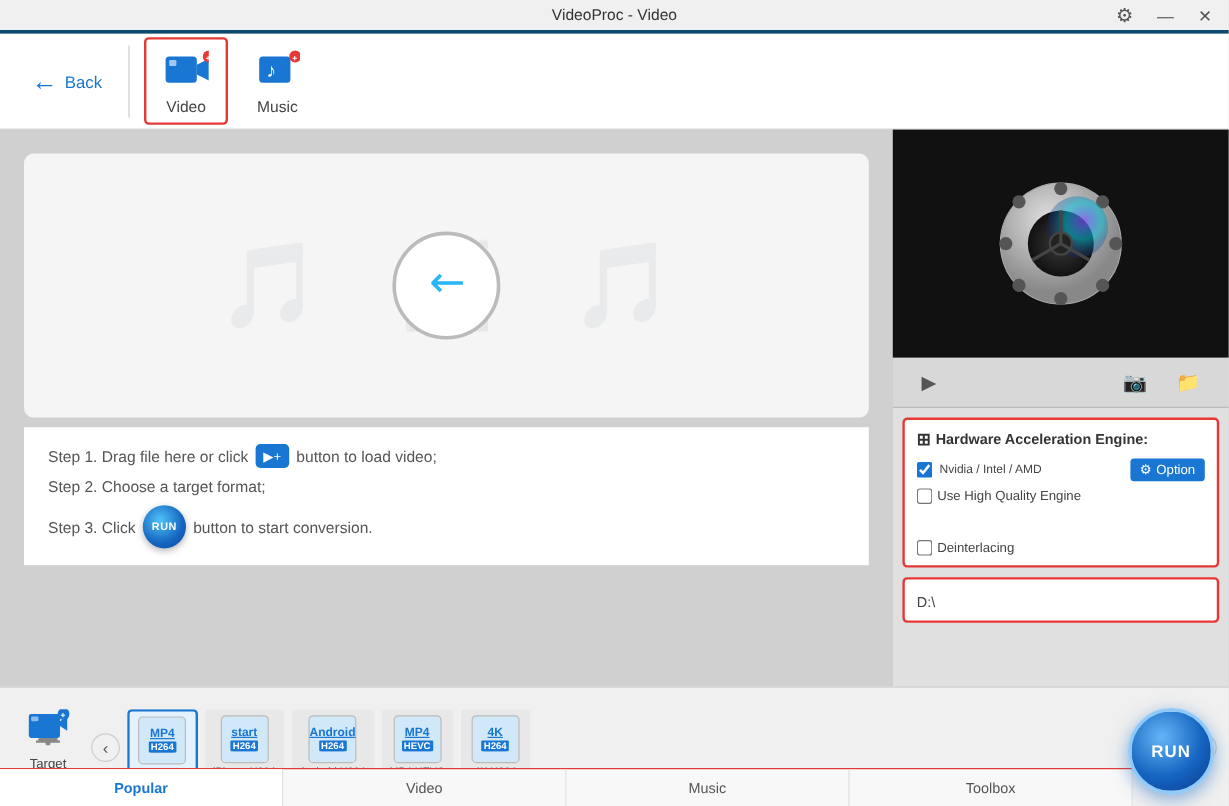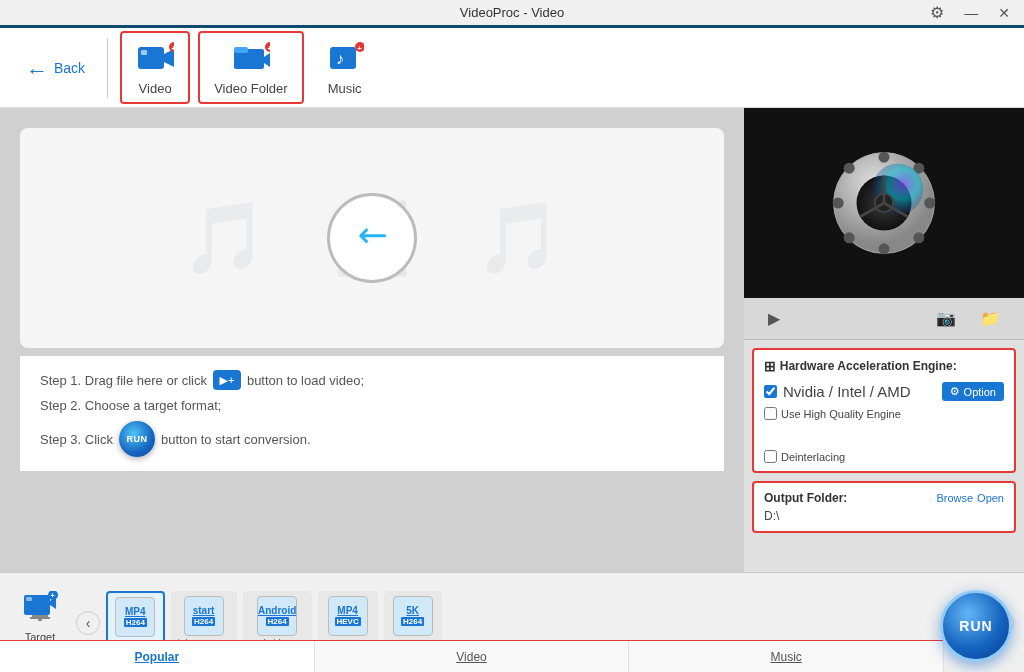--- a/index.html
+++ b/index.html
@@ -180,21 +180,21 @@
     
     .hw-box {
       margin: 8px;
       border: 2px solid #e53935;
       border-radius: 4px;
       background: #fff;
       padding: 8px 10px;
     }
     .hw-title { font-size: 12px; font-weight: bold; color: #333; margin-bottom: 8px; display: flex; align-items: center; gap: 4px; }
     .hw-row { display: flex; align-items: center; gap: 6px; margin-bottom: 6px; }
-    .hw-row label { font-size: 15px; color: #444; display: flex; align-items: center; gap: 4px; }
+    .hw-row label { font-size: 10px; color: #444; display: flex; align-items: center; gap: 4px; }
     .hw-row input[type=checkbox] { accent-color: #1976d2; width: 13px; height: 13px; }
     .option-btn {
       background: #1976d2; color: #fff; border: none; border-radius: 3px;
       font-size: 11px; padding: 3px 8px; cursor: pointer; display: flex; align-items: center; gap: 4px;
       margin-left: auto;
     }
     .hw-checkrow {
       display: flex; gap: 30px; flex-wrap: wrap;
     }
     .hw-checkitem { display: flex; align-items: center; gap: 4px; font-size: 11px; color: #444; }
@@ -271,21 +271,20 @@
       height: 32px;
       display: flex;
       align-items: stretch;
       border-top: 1px solid #e53935;
       background: #f8f8f8;
     }
     .format-tab {
       flex: 1; border: none; background: none; cursor: pointer;
       font-size: 12px; color: #555; border-right: 1px solid #e0e0e0;
       transition: background 0.15s;
-      text-decoration: underline;
     }
     .format-tab.active-tab { background: #fff; font-weight: bold; color: #1976d2; }
 
     
     .run-btn {
       position: absolute;
       right: 12px;
       bottom: 10px;
       width: 72px; height: 72px;
       border-radius: 50%;
@@ -324,32 +323,20 @@
     <div class="icon-wrap">
       <svg width="38" height="38" viewBox="0 0 38 38">
         <rect x="2" y="8" width="26" height="22" rx="3" fill="#1976d2"></rect>
         <polygon points="28,15 38,10 38,28 28,23" fill="#1976d2"></polygon>
         <rect x="5" y="11" width="6" height="5" rx="1" fill="#fff" opacity="0.6"></rect>
         <circle cx="38" cy="8" r="5" fill="#e53935"></circle>
         <text x="35.5" y="11.5" font-size="7" fill="#fff" font-weight="bold">+</text>
       </svg>
     </div>
     <span>Video</span>
-  </button>
-  <button class="toolbar-btn highlighted">
-    <div class="icon-wrap">
-      <svg width="38" height="38" viewBox="0 0 38 38">
-        <rect x="2" y="10" width="30" height="20" rx="2" fill="#1976d2"></rect>
-        <rect x="2" y="8" width="14" height="6" rx="2" fill="#42a5f5"></rect>
-        <polygon points="32,18 38,14 38,28 32,24" fill="#1976d2"></polygon>
-        <circle cx="38" cy="8" r="5" fill="#e53935"></circle>
-        <text x="35.5" y="11.5" font-size="7" fill="#fff" font-weight="bold">+</text>
-      </svg>
-    </div>
-    <span>Video Folder</span>
   </button>
   <button class="toolbar-btn">
     <div class="icon-wrap">
       <svg width="38" height="38" viewBox="0 0 38 38">
         <rect x="4" y="8" width="26" height="22" rx="3" fill="#1976d2"></rect>
         <text x="10" y="25" font-size="16" fill="#fff">♪</text>
         <circle cx="34" cy="8" r="5" fill="#e53935"></circle>
         <text x="31.5" y="11.5" font-size="7" fill="#fff" font-weight="bold">+</text>
       </svg>
     </div>
@@ -464,27 +451,20 @@
           <span>Use High Quality Engine</span>
         </div>
         <div class="hw-checkitem">
           <input type="checkbox" style="">
           <span>Deinterlacing</span>
         </div>
       </div>
     </div>
 
     <div class="output-box">
-      <div class="output-title">
-        <span>Output Folder:</span>
-        <div class="output-btns">
-          <button class="output-btn">Browse</button>
-          <button class="output-btn">Open</button>
-        </div>
-      </div>
       <div class="output-path">D:\</div>
     </div>
   </div>
 </div>
 
 <div class="bottom-bar">
   <div class="target-format-label">
     <svg width="36" height="36" viewBox="0 0 36 36">
       <rect x="2" y="4" width="26" height="20" rx="2" fill="#1976d2"></rect>
       <rect x="4" y="6" width="6" height="4" rx="1" fill="#fff" opacity="0.5"></rect>
@@ -524,31 +504,32 @@
   </div>
       <div class="format-item">
     <div class="fmt-icon">
       <span class="fmt-top">MP4</span>
       <span class="fmt-bot">HEVC</span>
     </div>
     <span class="fmt-label">MP4 HEVC</span>
   </div>
       <div class="format-item">
     <div class="fmt-icon">
-      <span class="fmt-top">5K</span>
+      <span class="fmt-top">4K</span>
       <span class="fmt-bot">H264</span>
     </div>
     <span class="fmt-label">4K H264</span>
   </div>
     </div>
 
   <button class="add-format-btn">+</button>
 
   <button class="format-scroll-btn">›</button>
 
   <div class="format-tabs" id="format-tabs">
       <button class="format-tab active-tab">Popular</button>
       <button class="format-tab">Video</button>
       <button class="format-tab">Music</button>
+      <button class="format-tab">Toolbox</button>
     </div>
 
   <button class="run-btn">RUN</button>
 </div>
 
 </body></html>

